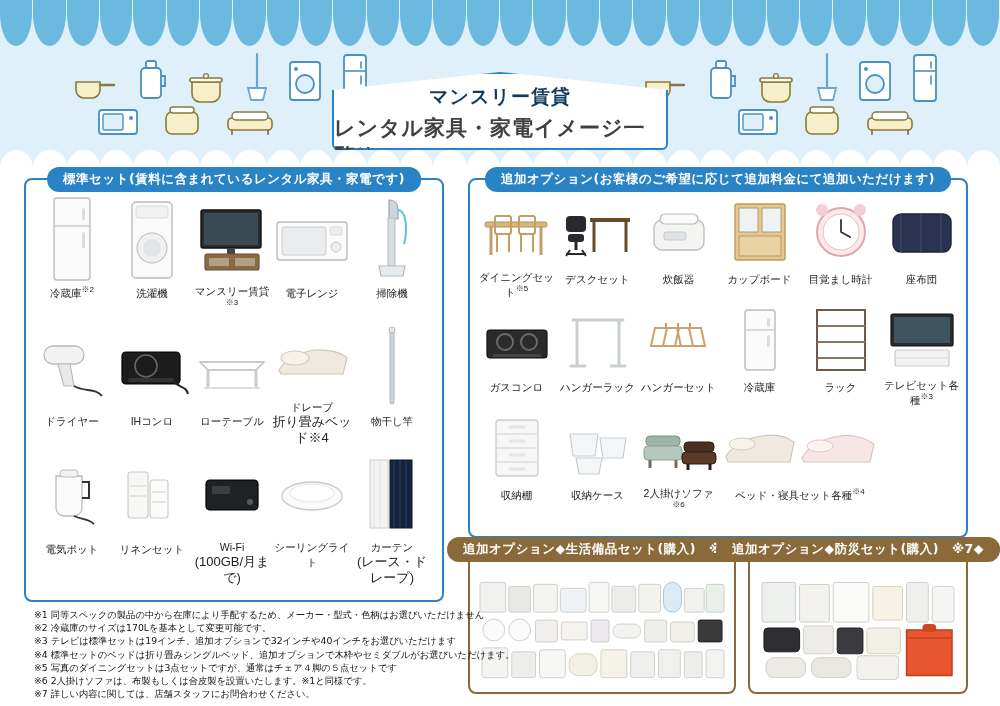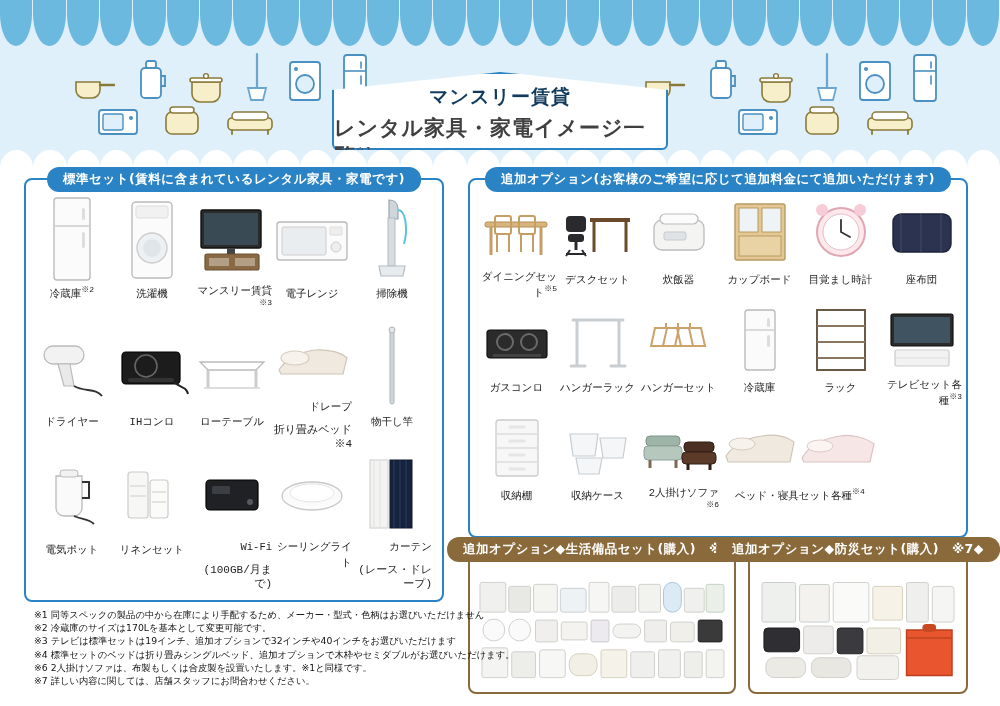--- a/index.html
+++ b/index.html
@@ -80,25 +80,25 @@
   #panel-living{left:468px;top:548px;width:268px;height:146px;}
   #panel-disaster{left:748px;top:548px;width:220px;height:146px;}
 
   .grid{display:flex;flex-wrap:wrap;box-sizing:border-box;}
   .cell{
     display:flex;flex-direction:column;align-items:center;justify-content:flex-start;
     box-sizing:border-box;
   }
   .cell .art{display:flex;align-items:flex-end;justify-content:center;}
   .cell .cap{
-    text-align:right;font-size:10.5px;color:#222;line-height:1.25;margin-top:3px;
-    font-family:Liberation Mono, monospace;
+    text-align:center;font-size:10.5px;color:#222;line-height:1.25;margin-top:3px;
+    font-family:Liberation Sans, sans-serif;
   }
   .cell .cap sup{font-size:8px;vertical-align:super;}
-  .cell .cap .sub{display:block;font-size:11px;margin-top:10px;}
+  .cell .cap .sub{display:block;font-size:13px;}
 
   #grid-standard{position:absolute;left:6px;top:16px;width:404px;}
   #grid-standard .cell{width:80px;height:128px;}
   #grid-options{position:absolute;left:6px;top:16px;width:486px;}
   #grid-options .cell{width:81px;height:108px;}
 
   .thumb-strip{position:absolute;left:8px;top:26px;right:8px;bottom:8px;display:flex;align-items:center;justify-content:center;}
 
   
   .notes{
@@ -761,17 +761,18 @@
         <rect x="100" y="78" width="42" height="24" rx="4" fill="#f2f1ee" stroke="#cfcfcb"></rect>
       </svg>
     </div>
   </div>
 
   <div class="notes">
     <div>※1 同等スペックの製品の中から在庫により手配するため、メーカー・型式・色柄はお選びいただけません</div>
     <div>※2 冷蔵庫のサイズは170Lを基本として変更可能です。</div>
     <div>※3 テレビは標準セットは19インチ、追加オプションで32インチや40インチをお選びいただけます</div>
     <div>※4 標準セットのベッドは折り畳みシングルベッド、追加オプションで木枠やセミダブルがお選びいただけます。</div>
+    <div>※5 写真のダイニングセットは3点セットですが、通常はチェア４脚の５点セットです</div>
     <div>※6 2人掛けソファは、布製もしくは合皮製を設置いたします。※1と同様です。</div>
     <div>※7 詳しい内容に関しては、店舗スタッフにお問合わせください。</div>
   </div>
 
 </div>
 
 </body></html>

